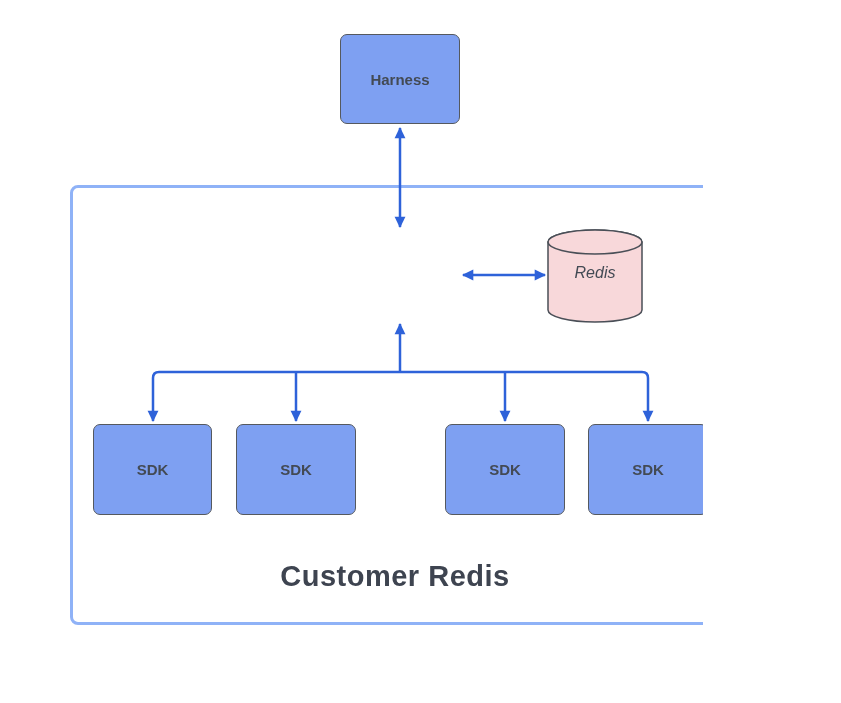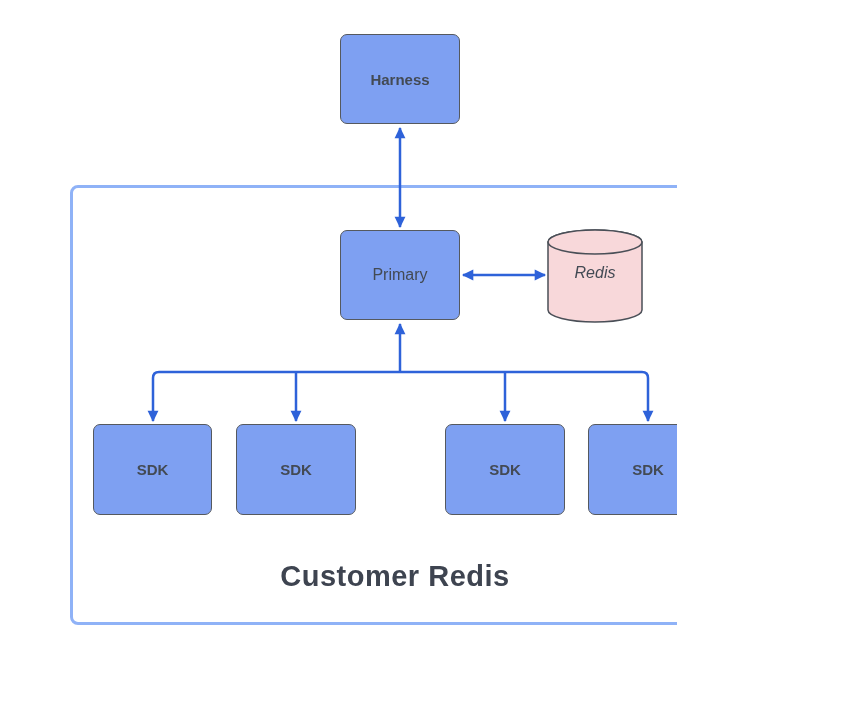--- a/index.html
+++ b/index.html
@@ -7,20 +7,21 @@
     padding: 0;
     background: #ffffff;
     font-family: "Liberation Sans", sans-serif;
   }
   .canvas {
     position: relative;
     width: 677px;
     height: 703px;
     background: var(--canvas-bg, #ffffff);
     overflow: hidden;
+    padding-left: 26px;
   }
   .container-box {
     position: absolute;
     left: 70px;
     top: 185px;
     width: 697px;
     height: 434px;
     border: 3px solid var(--container-border, #8fb2f7);
     border-radius: 8px;
     background: transparent;
@@ -117,23 +118,20 @@
     <path class="arrow-line" d="M153,421 L153,378 Q153,372 159,372 L642,372 Q648,372 648,378 L648,421" marker-start="url(#arrow)" marker-end="url(#arrow)"></path>
 
     <path class="arrow-line" d="M296,372 L296,421" marker-end="url(#arrow)"></path>
     <path class="arrow-line" d="M505,372 L505,421" marker-end="url(#arrow)"></path>
   </svg>
 
   <div class="node node-harness bold">
     <span class="lbl">Harness</span>
   </div>
 
-  <div class="node node-primary">
-    <span class="lbl">Primary</span>
-  </div>
 
   <div class="redis-label">Redis</div>
 
   <div class="node node-sdk1 bold">
     <span class="lbl">SDK</span>
   </div>
   <div class="node node-sdk2 bold">
     <span class="lbl">SDK</span>
   </div>
   <div class="node node-sdk3 bold">

